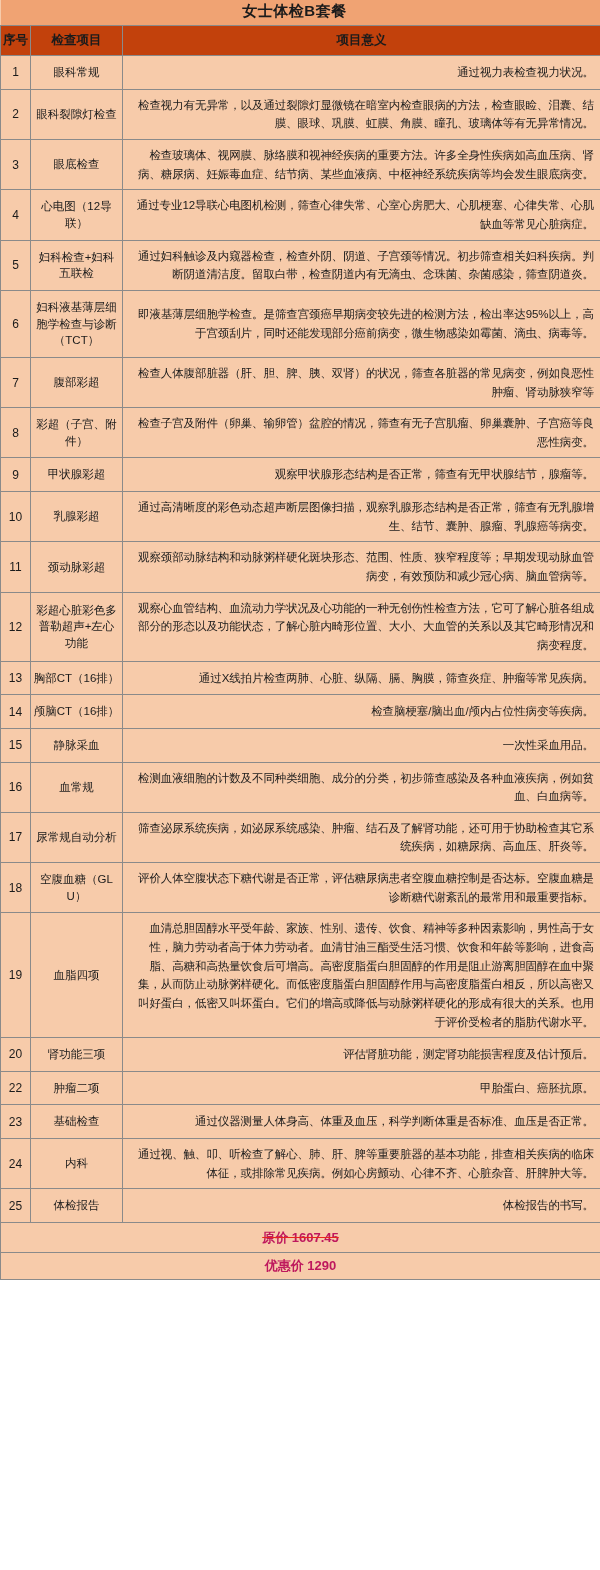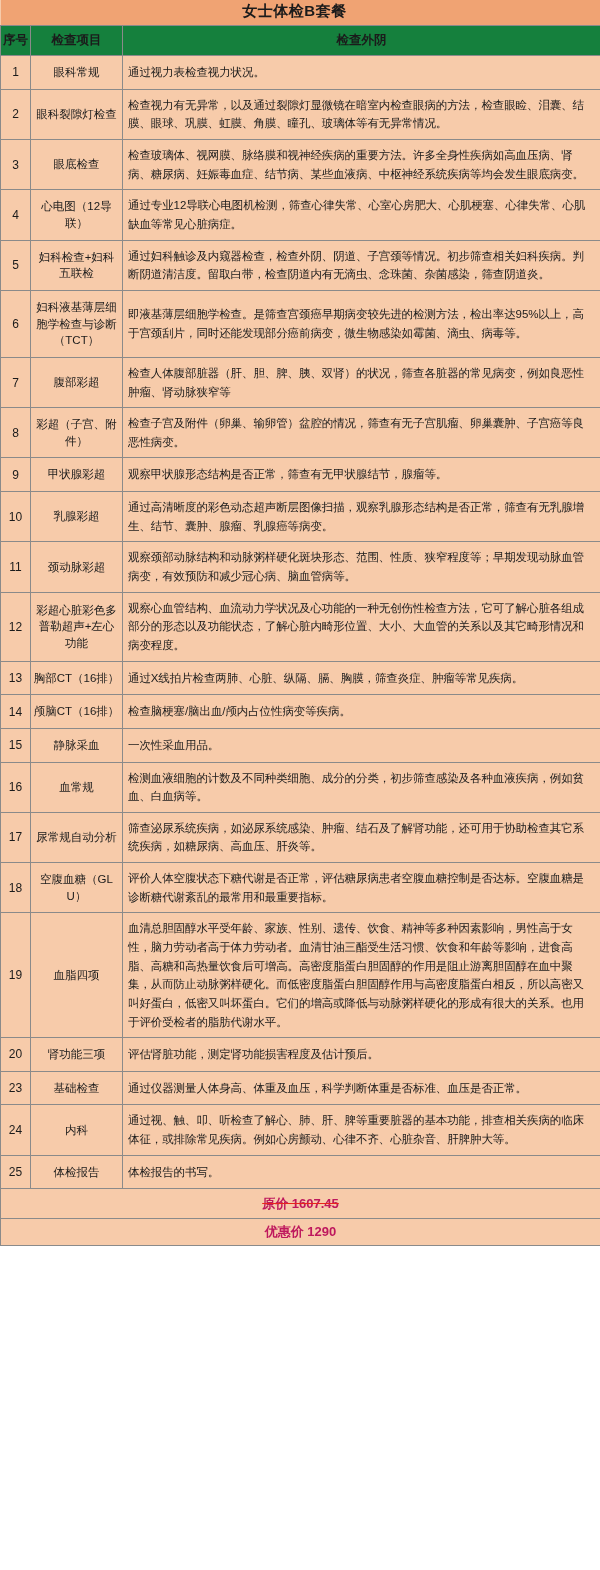--- a/index.html
+++ b/index.html
@@ -37,21 +37,21 @@
     font-weight: bold;
     font-size: 15px;
     letter-spacing: 0.5px;
     border-left: none;
     border-right: none;
     border-top: none;
     padding: 2px 12px 4px 0;
   }
   
   tr.head-row td {
-    background: #15803d;
+    background: #c2410c;
     height: 30px;
     text-align: center;
     font-weight: bold;
     font-size: 12.5px;
     padding: 2px 0;
   }
   
   td.c-no {
     width: 30px;
     text-align: center;
@@ -61,21 +61,21 @@
   td.c-item {
     width: 92px;
     text-align: center;
     font-size: 11.5px;
     line-height: 1.45;
     padding: 8px 2px;
     word-break: break-all;
   }
   td.c-desc {
     width: 478px;
-    text-align: left;
+    text-align: right;
     font-size: 11.5px;
     line-height: 1.62;
     padding: 6px 6px 6px 5px;
     letter-spacing: -0.1px;
     word-break: break-all;
     margin-left: 8px;
   }
   
   tr.price-row td {
     text-align: center;
@@ -101,21 +101,21 @@
       <col style="width:92px">
       <col style="width:478px">
     </colgroup>
     <tbody id="table-body">
       <tr class="title-row">
         <td colspan="3">女士体检B套餐</td>
       </tr>
       <tr class="head-row">
         <td>序号</td>
         <td>检查项目</td>
-        <td>检查外阴</td>
+        <td>项目意义</td>
       </tr>
 
       <tr class="data-row">
           <td class="c-no">1</td>
           <td class="c-item">眼科常规</td>
           <td class="c-desc">通过视力表检查视力状况。</td>
         </tr>
         <tr class="data-row">
           <td class="c-no">2</td>
           <td class="c-item">眼科裂隙灯检查</td>
@@ -205,20 +205,25 @@
           <td class="c-no">19</td>
           <td class="c-item">血脂四项</td>
           <td class="c-desc">血清总胆固醇水平受年龄、家族、性别、遗传、饮食、精神等多种因素影响，男性高于女性，脑力劳动者高于体力劳动者。血清甘油三酯受生活习惯、饮食和年龄等影响，进食高脂、高糖和高热量饮食后可增高。高密度脂蛋白胆固醇的作用是阻止游离胆固醇在血中聚集，从而防止动脉粥样硬化。而低密度脂蛋白胆固醇作用与高密度脂蛋白相反，所以高密又叫好蛋白，低密又叫坏蛋白。它们的增高或降低与动脉粥样硬化的形成有很大的关系。也用于评价受检者的脂肪代谢水平。</td>
         </tr>
         <tr class="data-row">
           <td class="c-no">20</td>
           <td class="c-item">肾功能三项</td>
           <td class="c-desc">评估肾脏功能，测定肾功能损害程度及估计预后。</td>
         </tr>
         <tr class="data-row">
+          <td class="c-no">22</td>
+          <td class="c-item">肿瘤二项</td>
+          <td class="c-desc">甲胎蛋白、癌胚抗原。</td>
+        </tr>
+        <tr class="data-row">
           <td class="c-no">23</td>
           <td class="c-item">基础检查</td>
           <td class="c-desc">通过仪器测量人体身高、体重及血压，科学判断体重是否标准、血压是否正常。</td>
         </tr>
         <tr class="data-row">
           <td class="c-no">24</td>
           <td class="c-item">内科</td>
           <td class="c-desc">通过视、触、叩、听检查了解心、肺、肝、脾等重要脏器的基本功能，排查相关疾病的临床体征，或排除常见疾病。例如心房颤动、心律不齐、心脏杂音、肝脾肿大等。</td>
         </tr>
         <tr class="data-row">

